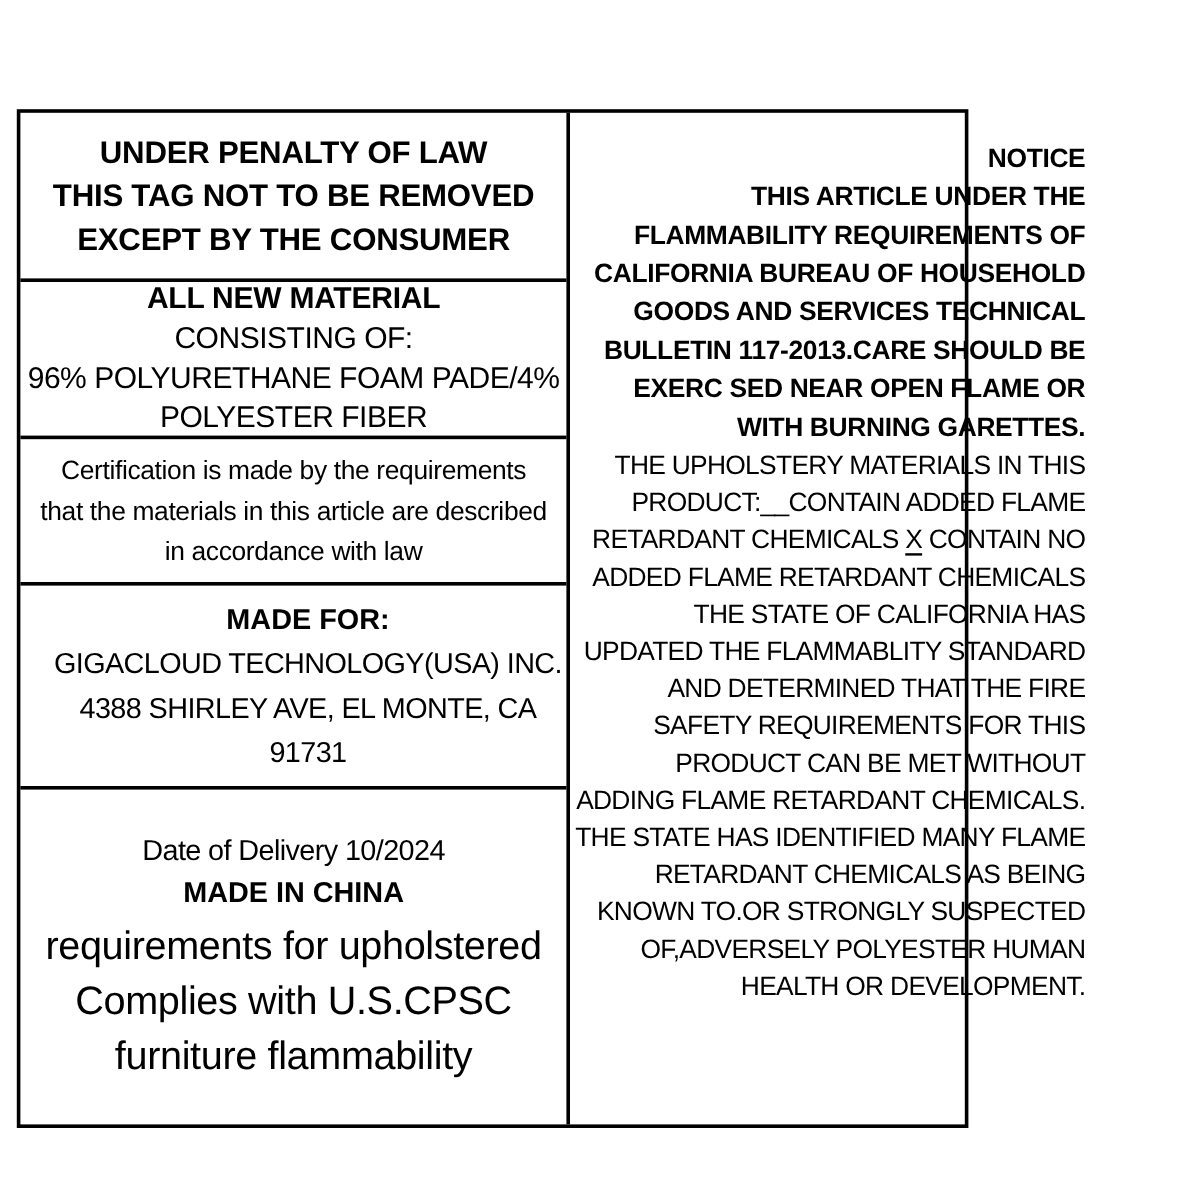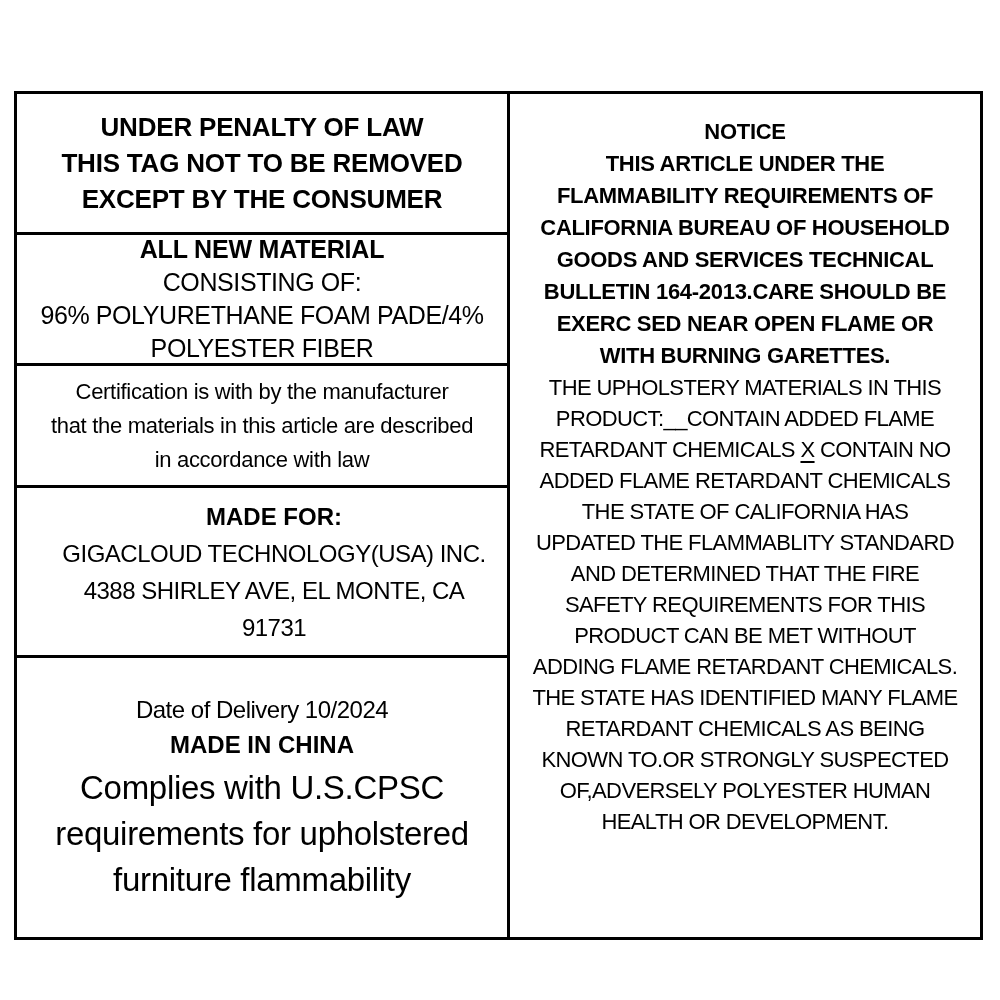--- a/index.html
+++ b/index.html
@@ -9,35 +9,35 @@
   }
   body {
     font-family: "Liberation Sans", sans-serif;
     color: #000000;
     position: relative;
     overflow: hidden;
   }
   .label-card {
     position: absolute;
     left: 14px; top: 91px;
-    width: 969px; height: 849px;
+    width: 793px; height: 849px;
     border: 3px solid #000;
     background: #fff;
     display: flex;
   }
   .col-left {
     width: 493px;
     border-right: 3px solid #000;
     display: flex;
     flex-direction: column;
   }
   .col-right {
     flex: 1;
     padding: 22px 4px 8px 4px;
-    text-align: center;
+    text-align: right;
     letter-spacing: -0.3px;
   }
   .sec {
     display: flex;
     flex-direction: column;
     justify-content: center;
     text-align: center;
     padding: 0 4px;
   }
   .sec.divided { border-bottom: 3px solid #000; }
@@ -73,53 +73,53 @@
 
     <div class="sec s2 divided">
       <div class="line title">ALL NEW MATERIAL</div>
       <div class="line">CONSISTING OF:</div>
       <div class="line">96% POLYURETHANE FOAM PADE/4%</div>
       <div class="line">POLYESTER FIBER</div>
     </div>
 
 
     <div class="sec s4 divided">
-      <div class="line">Certification is with by the manufacturer</div>
+      <div class="line">Certification is made by the requirements</div>
       <div class="line">that the materials in this article are described</div>
       <div class="line">in accordance with law</div>
     </div>
 
     <div class="sec s5 divided">
       <div class="line title">MADE FOR:</div>
       <div class="line">GIGACLOUD TECHNOLOGY(USA) INC.</div>
       <div class="line">4388 SHIRLEY AVE, EL MONTE, CA</div>
       <div class="line">91731</div>
     </div>
 
     <div class="sec s6">
       <div class="line date">Date of Delivery 10/2024</div>
       <div class="line china">MADE IN CHINA</div>
       <div class="compliance">
+        <div class="line">requirements for upholstered</div>
         <div class="line">Complies with U.S.CPSC</div>
-        <div class="line">requirements for upholstered</div>
         <div class="line">furniture flammability</div>
       </div>
     </div>
 
   </div>
 
   <div class="col-right">
 
     <div class="p-notice">
       <div class="line">NOTICE</div>
       <div class="line">THIS ARTICLE UNDER THE</div>
       <div class="line">FLAMMABILITY REQUIREMENTS OF</div>
       <div class="line">CALIFORNIA BUREAU OF HOUSEHOLD</div>
       <div class="line">GOODS AND SERVICES TECHNICAL</div>
-      <div class="line">BULLETIN 164-2013.CARE SHOULD BE</div>
+      <div class="line">BULLETIN 117-2013.CARE SHOULD BE</div>
       <div class="line">EXERC SED NEAR OPEN FLAME OR</div>
       <div class="line">WITH BURNING GARETTES.</div>
     </div>
 
     <div class="p-upholstery">
       <div class="line">THE UPHOLSTERY MATERIALS IN THIS</div>
       <div class="line">PRODUCT:__CONTAIN ADDED FLAME</div>
       <div class="line"><span>RETARDANT CHEMICALS </span><span class="u-mark">X</span><span> CONTAIN NO</span></div>
       <div class="line">ADDED FLAME RETARDANT CHEMICALS</div>
     </div>

